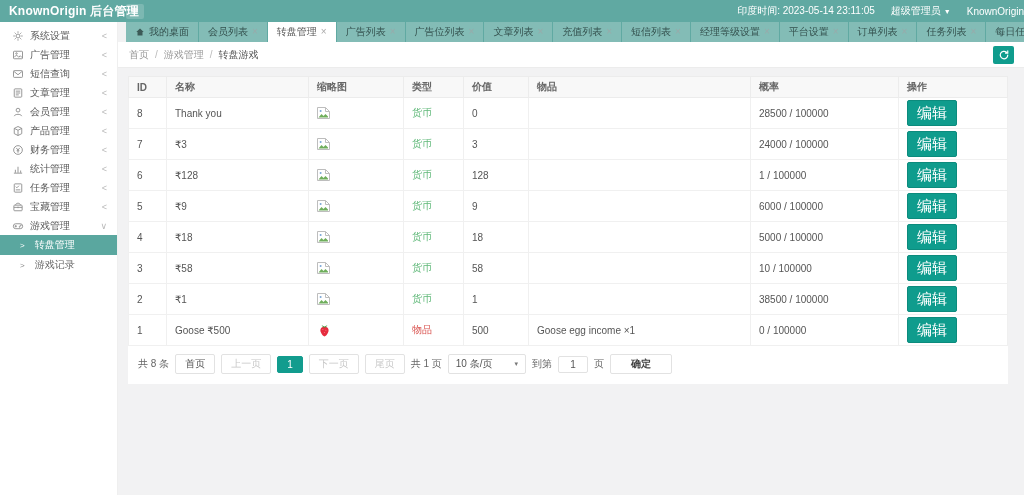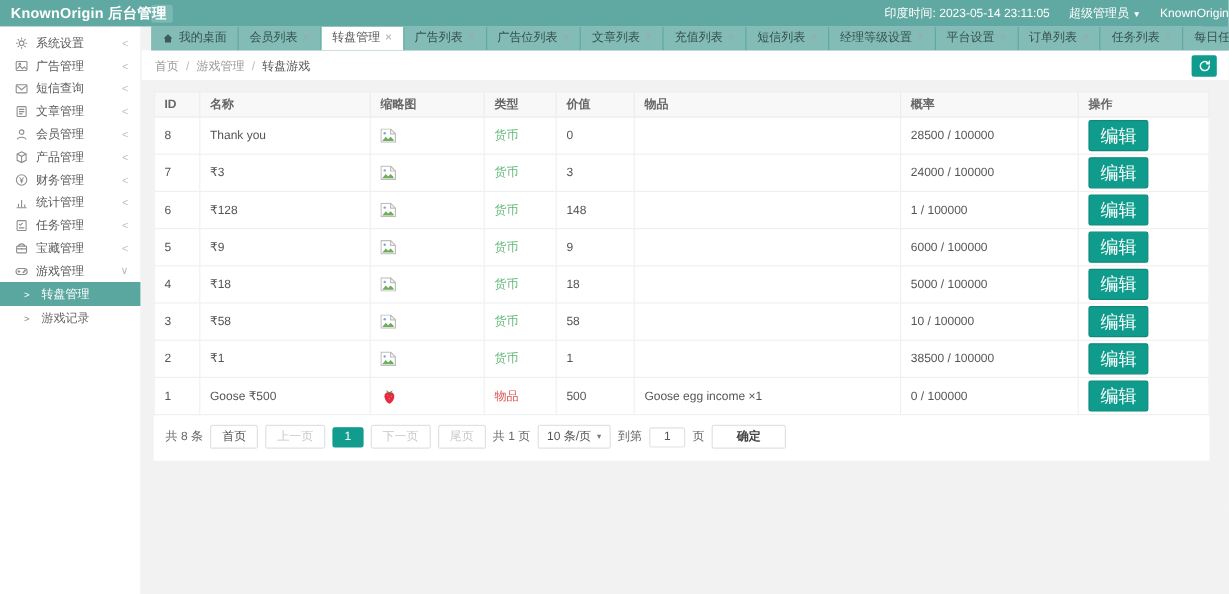--- a/index.html
+++ b/index.html
@@ -50,21 +50,21 @@
   td.type-currency { color:#5FB878; }
   td.type-item { color:#d9534f; }
   .edit-btn { display:inline-block; background:#0f9c8d; color:#fff; font-size:15px; padding:2.5px 9px; border-radius:2px; cursor:pointer; border:1px solid #0c8b7d; }
   .thumb { display:inline-flex; vertical-align:middle; }
 
   
   .pager { display:flex; align-items:center; gap:6px; margin:8px 0 0 10px; font-size:10px; color:#666; }
   .pg-btn { border:1px solid #e2e2e2; background:#fff; padding:2px 9px; border-radius:2px; color:#555; cursor:pointer; }
   .pg-btn.disabled { color:#c8c8c8; }
   .pg-btn.page-active { background:#129c8e; border-color:#129c8e; color:#fff; }
-  .pg-select { border:1px solid #e2e2e2; background:#fff; padding:2px 7px; border-radius:2px; display:inline-flex; align-items:center; gap:5px; cursor:pointer; color:#555; }
+  .pg-select { border:1px solid #e2e2e2; background:#fff; padding:2px 7px; border-radius:2px; display:inline-flex; align-items:center; gap:22px; cursor:pointer; color:#555; }
   .pg-select .sel-caret { font-size:7px; color:#777; }
   .pg-input { width:30px; height:17px; border:1px solid #e2e2e2; border-radius:2px; text-align:center; font-size:10px; color:#555; font-family:inherit; }
   .pg-confirm { border:1px solid #e2e2e2; background:#fff; padding:2px 20px; border-radius:2px; color:#444; cursor:pointer; font-weight:bold; }
 </style>
 </head>
 <body>
 
 <div class="screen">
 
   <div class="hdr">
@@ -341,21 +341,21 @@
               <td>₹128</td>
               <td><span class="thumb">
                   <svg width="13" height="12" viewBox="0 0 13 12">
                     <path d="M.5.5h8l4 4v7H.5z" fill="#fff" stroke="#bdbdbd"></path>
                     <path d="M8.5.5v4h4" fill="none" stroke="#bdbdbd"></path>
                     <path d="M1.5 10.5 4.5 7l2 2 2-2 2.5 2.5v1z" fill="#6fae5c"></path>
                     <circle cx="3.6" cy="4" r="1" fill="#7aa7d6"></circle>
                   </svg>
                 </span></td>
               <td class="type-currency">货币</td>
-              <td>148</td>
+              <td>128</td>
               <td></td>
               <td>1 / 100000</td>
               <td><span class="edit-btn">编辑</span></td>
             </tr>
             <tr>
               <td>5</td>
               <td>₹9</td>
               <td><span class="thumb">
                   <svg width="13" height="12" viewBox="0 0 13 12">
                     <path d="M.5.5h8l4 4v7H.5z" fill="#fff" stroke="#bdbdbd"></path>

